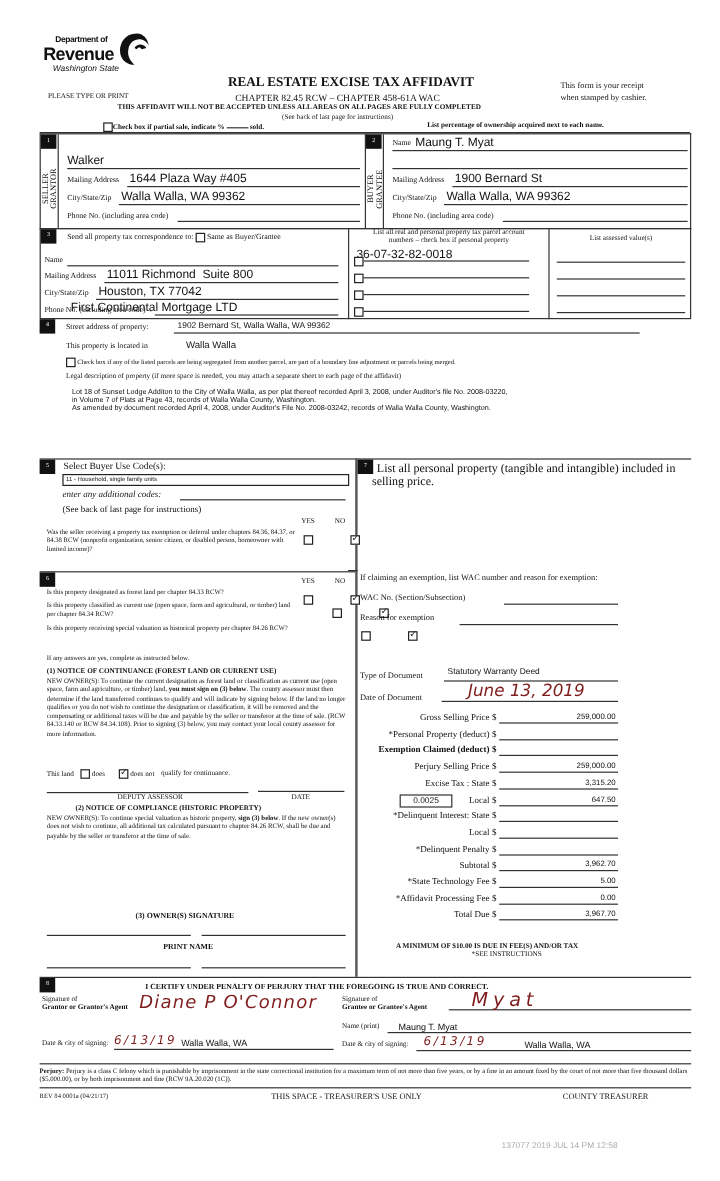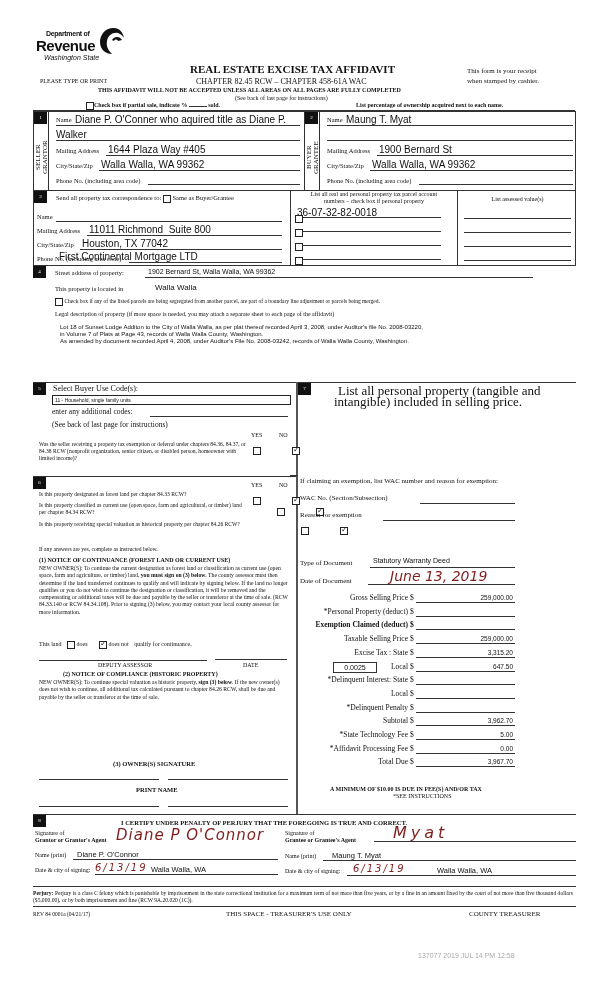--- a/index.html
+++ b/index.html
@@ -48,25 +48,20 @@
 </div>
 <div class="abs" style="left:356px;top:102px;font-size:6px;font-weight:bold;">List percentage of ownership acquired next to each name.</div>
 <div class="abs" style="left:33px;top:110px;width:542px;border-top:1px solid #333;"></div>
 
 <div class="abs box" style="left:33px;top:111px;width:272px;height:80px;border-width:1px 1px 1px 1px;">
   <span class="num abs" style="left:0;top:0;">1</span>
   <div class="abs vtext" style="left:1px;top:18px;height:55px;width:12px;">
     <span>SELLER</span><br><span>GRANTOR</span>
   </div>
   <div class="abs" style="left:14px;top:0;width:1px;height:78px;border-left:1px solid #333;"></div>
-  <div class="abs" style="left:22px;top:2px;width:244px;height:13px;">
-    <div class="uline" style="position:absolute;left:0;right:0;top:0;height:12px;"></div>
-    <span class="lbl abs" style="top:2px;">Name</span>
-    <span class="fill abs" style="left:19px;top:0;white-space:nowrap;">Diane P. O'Conner who aquired title as Diane P.</span>
-  </div>
   <div class="abs" style="left:22px;top:17px;width:244px;height:13px;">
     <div class="uline" style="position:absolute;left:0;right:0;top:0;height:12px;"></div>
     <span class="fill abs" style="left:0;top:0;">Walker</span>
   </div>
   <div class="abs" style="left:22px;top:32px;width:244px;height:13px;">
     <span class="lbl abs" style="top:3px;">Mailing Address</span>
     <div class="uline abs" style="left:50px;right:0;top:0;height:12px;"></div>
     <span class="fill abs" style="left:52px;top:0;">1644 Plaza Way #405</span>
   </div>
   <div class="abs" style="left:22px;top:47px;width:244px;height:13px;">
@@ -189,21 +184,21 @@
   </div>
 </div>
 
 <div class="abs" style="left:33px;top:382px;width:543px;border-top:1px solid #333;"></div>
 <div class="abs" style="left:296px;top:382px;height:432px;border-left:2px solid #555;"></div>
 
 <div class="abs" style="left:33px;top:383px;width:262px;height:82px;">
   <span class="num abs" style="left:0;top:0;">5</span>
   <div class="abs" style="left:20px;top:1px;font-size:8px;">Select Buyer Use Code(s):</div>
   <div class="abs sans" style="left:19px;top:12px;width:239px;height:10px;border:1px solid #222;font-size:5px;line-height:9px;padding-left:2px;">11 - Household, single family units</div>
-  <div class="abs" style="left:19px;top:24px;width:236px;height:11px;font-size:7.5px;">
+  <div class="abs" style="left:19px;top:24px;width:236px;height:11px;font-size:7.5px;font-style:italic;">
     <span>enter any additional codes:</span>
     <div class="uline abs" style="left:98px;right:0;top:0;height:10px;"></div>
   </div>
   <div class="abs" style="left:19px;top:37px;font-size:7.5px;">(See back of last page for instructions)</div>
   <div class="abs" style="left:218px;top:49px;font-size:6px;">YES</div>
   <div class="abs" style="left:246px;top:49px;font-size:6px;">NO</div>
   <div class="abs" style="left:6px;top:58px;width:210px;font-size:5.6px;line-height:7.2px;">Was the seller receiving a property tax exemption or deferral under chapters 84.36, 84.37, or 84.38 RCW (nonprofit organization, senior citizen, or disabled person, homeowner with limited income)?</div>
   <span class="cb abs" style="left:220px;top:58px;"></span>
   <span class="cb abs checked" style="left:247px;top:58px;"></span>
 </div>
@@ -252,21 +247,21 @@
   <div class="abs" style="left:80px;top:283px;font-size:6.5px;font-weight:bold;">(3)  OWNER(S) SIGNATURE</div>
   <div class="abs" style="left:6px;top:302px;width:120px;border-top:1px solid #333;"></div>
   <div class="abs" style="left:135px;top:302px;width:120px;border-top:1px solid #333;"></div>
   <div class="abs" style="left:103px;top:309px;font-size:6.5px;font-weight:bold;">PRINT NAME</div>
   <div class="abs" style="left:6px;top:329px;width:120px;border-top:1px solid #333;"></div>
   <div class="abs" style="left:135px;top:329px;width:120px;border-top:1px solid #333;"></div>
 </div>
 
 <div class="abs" style="left:298px;top:383px;width:278px;height:430px;">
   <span class="num abs" style="left:0;top:0;">7</span>
-  <div class="abs" style="left:12px;top:2px;width:260px;font-size:13px;line-height:11px;text-indent:4px;margin-left:24px;">List all  personal property (tangible and intangible) included in selling price.</div>
+  <div class="abs" style="left:12px;top:2px;width:260px;font-size:10px;line-height:11px;text-indent:4px;">List all  personal property (tangible and intangible) included in selling price.</div>
   <div class="abs" style="left:12px;top:28px;width:260px;height:60px;"></div>
 </div>
 <div class="abs" style="left:290px;top:475px;width:8px;border-top:1px solid #333;"></div>
 
 <div class="abs" style="left:300px;top:477px;font-size:7px;white-space:nowrap;">If claiming an exemption, list WAC number and reason for exemption:</div>
 <div class="abs" style="left:300px;top:494px;width:215px;height:11px;">
   <span class="abs" style="font-size:7px;top:0;white-space:nowrap;">WAC No. (Section/Subsection)</span>
   <div class="uline abs" style="left:120px;right:0;top:0;height:10px;"></div>
 </div>
 <div class="abs" style="left:300px;top:511px;width:215px;height:11px;">
@@ -295,21 +290,21 @@
       <span class="mlabel">*Personal Property (deduct)</span>
       <span class="mdollar">$</span>
       <span class="mline"></span>
     </div>
     <div class="money-row" style="top: 620.4px; font-weight: bold;">
       <span class="mlabel">Exemption Claimed (deduct)</span>
       <span class="mdollar">$</span>
       <span class="mline"></span>
     </div>
     <div class="money-row" style="top: 634.1px;">
-      <span class="mlabel">Taxable Selling Price</span>
+      <span class="mlabel">Perjury Selling Price</span>
       <span class="mdollar">$</span>
       <span class="mline">259,000.00</span>
     </div>
     <div class="money-row" style="top: 647.8px;">
       <span class="mlabel">Excise Tax : State</span>
       <span class="mdollar">$</span>
       <span class="mline">3,315.20</span>
     </div>
     <div class="money-row" style="top: 661.5px;">
       <span class="mlabel">Local</span>
@@ -367,25 +362,20 @@
     <span>Signature of</span><br><b>Grantor or Grantor's Agent</b>
   </div>
   <div class="abs hw" style="left:83px;top:11px;font-size:15px;white-space:nowrap;letter-spacing:1px;">Diane P O'Connor</div>
 
   <div class="abs" style="left:252px;top:15px;font-size:6px;line-height:7px;">
     <span>Signature of</span><br><b>Grantee or Grantee's Agent</b>
   </div>
   <div class="uline abs" style="left:341px;top:18px;width:202px;height:9px;"></div>
   <div class="abs hw" style="left:360px;top:8px;font-size:16px;letter-spacing:4px;">Myat</div>
 
-  <div class="abs" style="left:2px;top:35px;width:243px;height:11px;">
-    <span class="abs" style="font-size:6px;top:2px;">Name (print)</span>
-    <div class="uline abs" style="left:38px;right:0;top:0;height:10px;"></div>
-    <span class="abs sans" style="left:42px;top:0;font-size:7.5px;">Diane P. O'Connor</span>
-  </div>
   <div class="abs" style="left:252px;top:36px;width:291px;height:11px;">
     <span class="abs" style="font-size:6px;top:2px;">Name (print)</span>
     <div class="uline abs" style="left:38px;right:0;top:0;height:10px;"></div>
     <span class="abs sans" style="left:47px;top:0;font-size:7.5px;">Maung T. Myat</span>
   </div>
 
   <div class="abs" style="left:2px;top:48px;width:243px;height:13px;">
     <span class="abs" style="font-size:6px;top:4px;white-space:nowrap;">Date &amp; city of signing:</span>
     <div class="uline abs" style="left:60px;right:0;top:0;height:12px;"></div>
     <span class="abs hw" style="left:60px;top:-1px;font-size:10px;letter-spacing:2px;">6/13/19</span>

